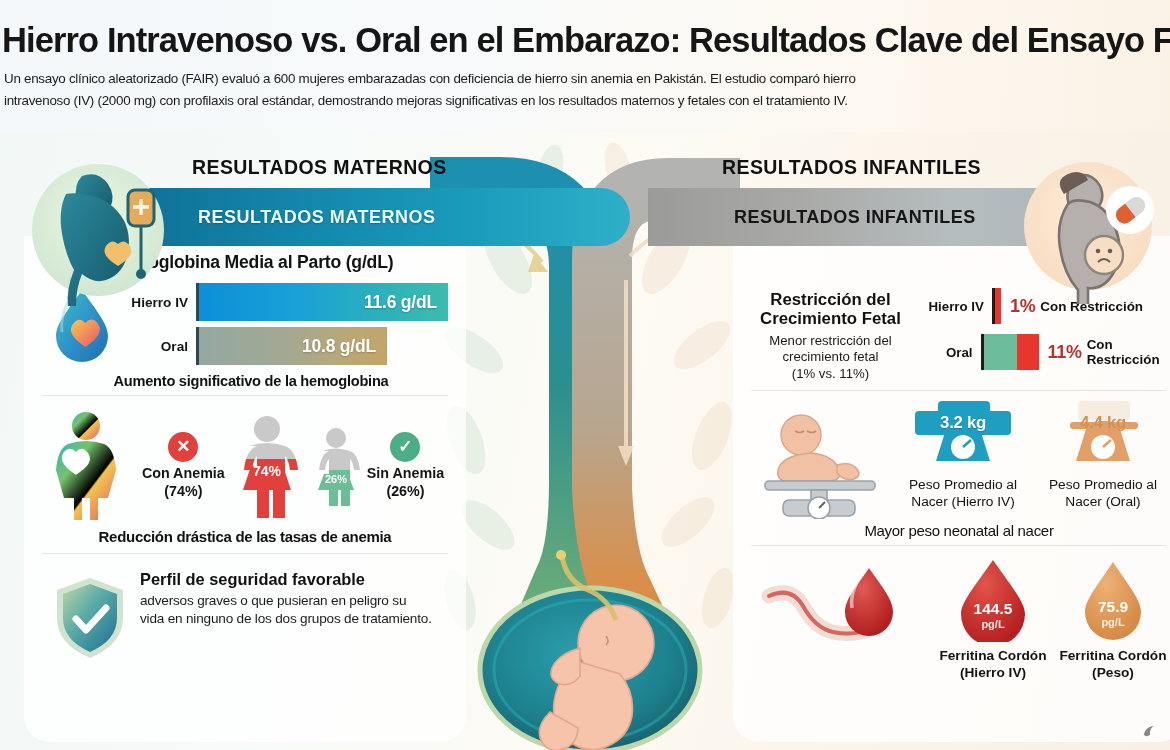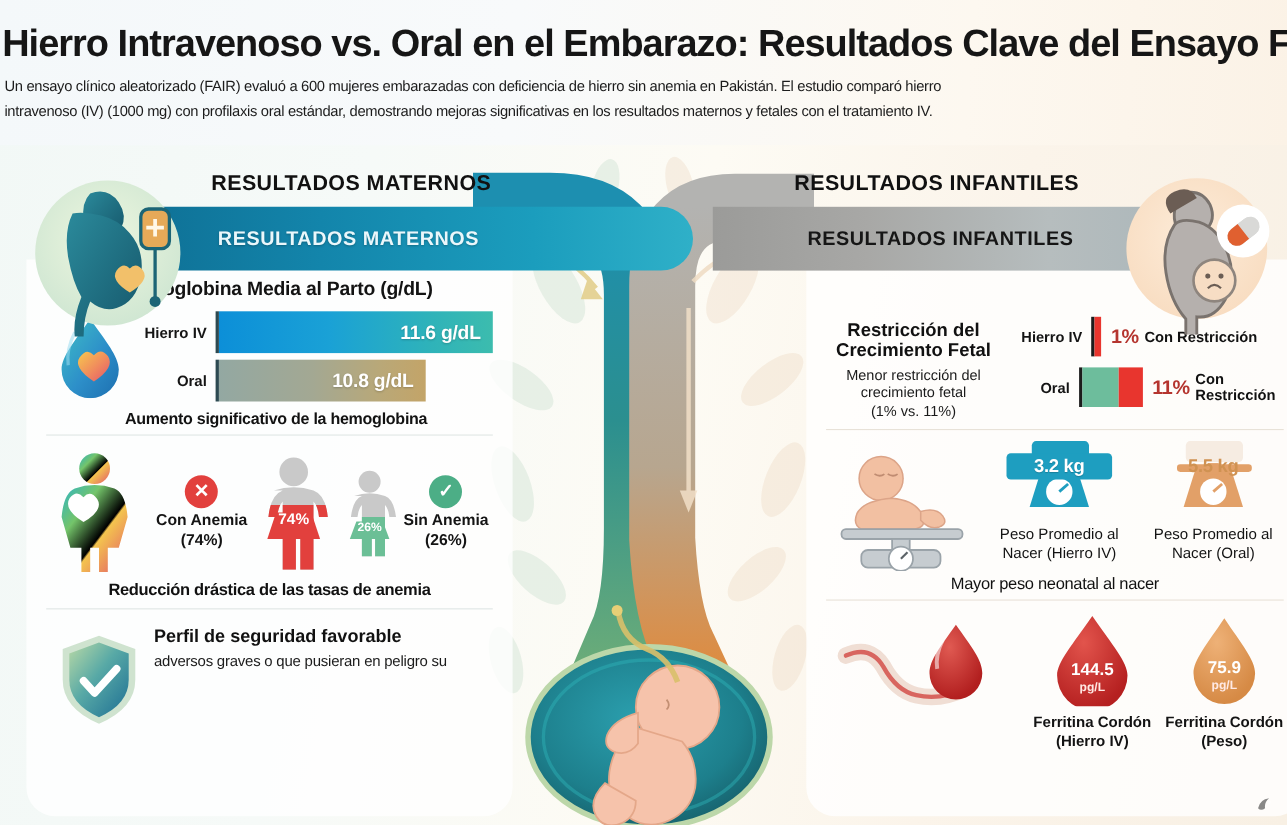--- a/index.html
+++ b/index.html
@@ -301,21 +301,21 @@
       <circle cx="290" cy="68" r="7" fill="#f0ddc5"></circle>
       <path d="M 196 130 L 196 300" stroke="#f2e0c8" stroke-width="4" fill="none"></path>
       <path d="M 188 296 L 204 296 L 196 316 Z" fill="#f2e0c8"></path>
     </g>
   </svg>
 
   <div id="header">
     <div id="title">Hierro Intravenoso vs. Oral en el Embarazo: Resultados Clave del Ensayo FAIR</div>
     <div id="subtitle">
       <div>Un ensayo clínico aleatorizado (FAIR) evaluó a 600 mujeres embarazadas con deficiencia de hierro sin anemia en Pakistán. El estudio comparó hierro</div>
-      <div>intravenoso (IV) (1000 mg) con profilaxis oral estándar, demostrando mejoras significativas en los resultados maternos y fetales con el tratamiento IV.</div>
+      <div>intravenoso (IV) (2000 mg) con profilaxis oral estándar, demostrando mejoras significativas en los resultados maternos y fetales con el tratamiento IV.</div>
     </div>
   </div>
 
   <div id="maternal-title" class="section-title">RESULTADOS MATERNOS</div>
   <div id="infant-title" class="section-title">RESULTADOS INFANTILES</div>
 
   <div id="maternal-banner" class="banner">
     <span class="banner-label">RESULTADOS MATERNOS</span>
   </div>
   <div id="infant-banner" class="banner">
@@ -494,20 +494,21 @@
           </defs>
           <path d="M39 4 L72 16 V44 q0 26 -33 40 Q6 70 6 44 V16 Z" fill="#cfe3cf"></path>
           <path d="M39 10 L66 20 V44 q0 22 -27 34 Q12 66 12 44 V20 Z" fill="url(#shG)"></path>
           <path d="M25 45 l10 11 l20 -22" stroke="#ffffff" stroke-width="7" fill="none" stroke-linecap="round" stroke-linejoin="round"></path>
         </svg>
       </div>
       <div id="safety-text">
         <div id="safety-title">Perfil de seguridad favorable</div>
         <div id="safety-body">
           <div>adversos graves o que pusieran en peligro su</div>
+          <div>vida en ninguno de los dos grupos de tratamiento.</div>
         </div>
       </div>
     </div>
   </div>
 
   <div id="panel-infant" class="panel">
 
     <div id="fgr-block" class="block">
       <div id="fgr-left">
         <div id="fgr-title">
@@ -584,21 +585,21 @@
         <div class="weight-item">
           <svg width="78" height="62" viewBox="0 0 78 62">
             <rect x="14" y="0" width="52" height="19" rx="4" fill="#f6ece2"></rect>
             <rect x="6" y="21" width="68" height="7" rx="3" fill="#e2a068"></rect>
             <path d="M22 28 L56 28 L66 60 L12 60 Z" fill="#e2a068"></path>
             <circle cx="39" cy="46" r="12" fill="#ffffff"></circle>
             <path d="M39 46 l8 -7" stroke="#e2a068" stroke-width="2.6"></path>
             <rect x="34" y="20" width="10" height="10" fill="#e2a068"></rect>
           </svg>
           <div style="margin-top:-56px;position:relative;">
-            <span class="weight-chip" style="color:#d09252;background:transparent;text-shadow:none;">5.5 kg</span>
+            <span class="weight-chip" style="color:#d09252;background:transparent;text-shadow:none;">4.4 kg</span>
           </div>
           <div style="height:38px;"></div>
           <div class="weight-label">
             <div>Peso Promedio al</div>
             <div>Nacer (Oral)</div>
           </div>
         </div>
       </div>
       <div id="weight-caption">Mayor peso neonatal al nacer</div>
     </div>

